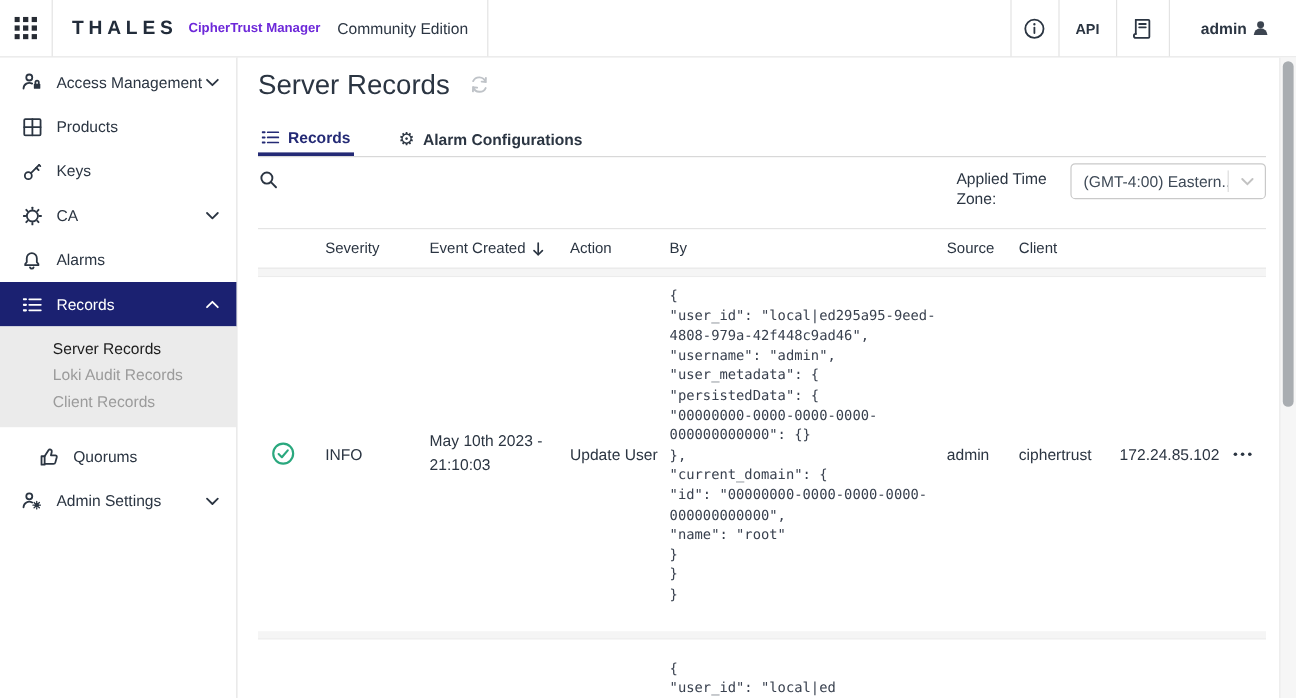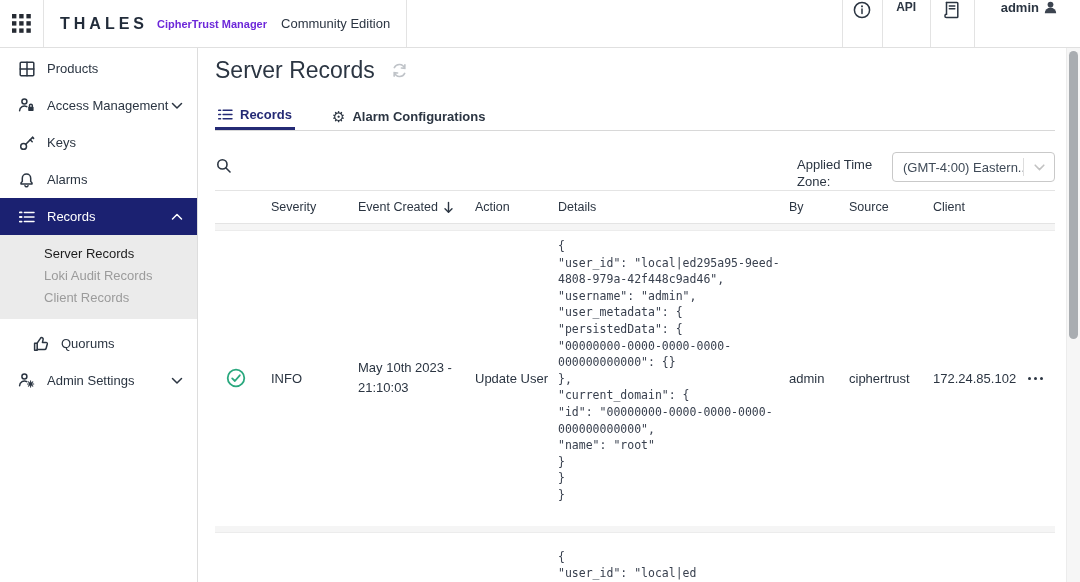--- a/index.html
+++ b/index.html
@@ -10,21 +10,21 @@
   
   .topbar { position:absolute; left:0; top:0; right:0; height:48px; background:#fff;
     border-bottom:1px solid #e0e0e0; display:flex; align-items:stretch; }
   .waffle { width:44px; display:flex; align-items:center; justify-content:center;
     border-right:1px solid #e3e3e3; cursor:pointer; }
   .brand { display:flex; align-items:center; padding:0 16px; border-right:1px solid #e3e3e3; }
   .thales { font-weight:800; font-size:16px; letter-spacing:4px; color:#222c3a; }
   .product { font-weight:700; font-size:11px; margin-left:9px; color:#6d28d9; }
   .edition { font-size:13px; margin-left:14px; color:#2b3542; }
   .topbar-right { margin-left:auto; display:flex; align-items:stretch; }
-  .top-cell { display:flex; justify-content:center;
+  .top-cell { display:flex; align-items:center; justify-content:center;
     border-left:1px solid #e3e3e3; cursor:pointer; }
   .top-cell.info-cell { width:40px; }
   .top-cell.api-cell { width:48px; font-size:12px; font-weight:600; }
   .top-cell.docs-cell { width:44px; }
   .top-cell.user-cell { padding:0 22px 0 26px; font-size:13px; font-weight:600; }
   .user-cell svg { margin-left:4px; }
 
   
   .sidebar { position:absolute; left:0; top:48px; bottom:0; width:198px; background:#fff;
     border-right:1px solid #ddd; padding-top:2px; }
@@ -45,21 +45,21 @@
   .title-row h1 { font-size:23px; font-weight:500; color:#2b3542; }
   .refresh { margin-left:16px; cursor:pointer; display:flex; }
 
   .tabs { position:absolute; left:17px; right:25px; top:54px; height:29px;
     border-bottom:1px solid #d8d8d8; display:flex; gap:34px; }
   .tab { display:flex; align-items:center; gap:7px; font-size:13px; font-weight:600;
     padding:0 3px; cursor:pointer; color:#2b3542; }
   .tab.active { color:#242a75; border-bottom:3px solid #242a75; }
   .gear-glyph { font-size:15px; line-height:1; }
 
-  .filter-row { position:absolute; left:17px; right:25px; top:84px; height:57px;margin-top:16px; }
+  .filter-row { position:absolute; left:17px; right:25px; top:84px; height:57px; }
   .search-btn { position:absolute; left:1px; top:10px; cursor:pointer; }
   .tz-wrap { position:absolute; right:0; top:4px; display:flex; align-items:flex-start; }
   .tz-label { width:82px; font-size:13px; line-height:17px; padding-top:4px; color:#2b3542; }
   .tz-select { width:163px; height:30px; margin-left:13px; border:1px solid #c9c9c9;
     border-radius:4px; display:flex; align-items:center; font-size:13px; color:#3f4a57;
     background:#fff; cursor:pointer; }
   .tz-value { padding-left:10px; flex:1; white-space:nowrap; overflow:hidden; }
   .tz-div { width:1px; height:18px; background:#ddd; }
   .tz-chev { width:30px; display:flex; align-items:center; justify-content:center; }
 
@@ -142,58 +142,81 @@
           </g>
         </svg>
       </div>
     </div>
   </header>
 
   <aside class="sidebar">
 
     <div class="side-item">
       <span class="icn">
-        <svg class="stroke" width="16" height="16" viewBox="0 0 16 16">
-          <rect x="1.2" y="1.2" width="13.6" height="13.6" rx="1"></rect>
-          <line x1="8" y1="1.2" x2="8" y2="14.8"></line>
-            <line x1="1.2" y1="8" x2="14.8" y2="8"></line>
-        </svg>
-      </span>
-      <span>Products</span>
-    </div>
-
-    <div class="side-item">
-      <span class="icn">
         <svg class="stroke" width="17" height="17" viewBox="0 0 17 17">
           <circle cx="6.4" cy="4.6" r="2.5"></circle>
           <path d="M1.6 13.8 a4.8 4.8 0 0 1 7.2 -4.1"></path>
           <rect x="10.2" y="9.8" width="5.4" height="4.2" rx="0.7" fill="#2b3542" stroke="none"></rect>
           <path d="M11.5 9.8 v-1.2 a1.4 1.4 0 0 1 2.8 0 v1.2"></path>
         </svg>
       </span>
       <span>Access Management</span>
       <span class="chev">
         <svg class="stroke" width="12" height="8" viewBox="0 0 12 8" stroke-width="1.8">
             <polyline points="1.5,1.5 6,6 10.5,1.5"></polyline>
           </svg>
       </span>
     </div>
 
     <div class="side-item">
       <span class="icn">
         <svg class="stroke" width="16" height="16" viewBox="0 0 16 16">
+          <rect x="1.2" y="1.2" width="13.6" height="13.6" rx="1"></rect>
+          <line x1="8" y1="1.2" x2="8" y2="14.8"></line>
+            <line x1="1.2" y1="8" x2="14.8" y2="8"></line>
+        </svg>
+      </span>
+      <span>Products</span>
+    </div>
+
+    <div class="side-item">
+      <span class="icn">
+        <svg class="stroke" width="16" height="16" viewBox="0 0 16 16">
           <circle cx="4.6" cy="11.4" r="2.9"></circle>
           <line x1="6.8" y1="9.2" x2="13.6" y2="2.4"></line>
           <line x1="11.2" y1="4.8" x2="13.2" y2="6.8"></line>
           <line x1="13.6" y1="2.4" x2="14.6" y2="3.4"></line>
         </svg>
       </span>
       <span>Keys</span>
     </div>
 
+    <div class="side-item">
+      <span class="icn">
+        <svg class="stroke" width="16" height="16" viewBox="0 0 16 16">
+          <circle cx="8" cy="8" r="4.6"></circle>
+          <g stroke-width="1.6">
+            <line x1="8" y1="0.8" x2="8" y2="2.2"></line>
+              <line x1="8" y1="13.8" x2="8" y2="15.2"></line>
+            <line x1="0.8" y1="8" x2="2.2" y2="8"></line>
+              <line x1="13.8" y1="8" x2="15.2" y2="8"></line>
+            <line x1="2.9" y1="2.9" x2="3.9" y2="3.9"></line>
+              <line x1="12.1" y1="12.1" x2="13.1" y2="13.1"></line>
+            <line x1="13.1" y1="2.9" x2="12.1" y2="3.9"></line>
+              <line x1="3.9" y1="12.1" x2="2.9" y2="13.1"></line>
+          </g>
+        </svg>
+      </span>
+      <span>CA</span>
+      <span class="chev">
+        <svg class="stroke" width="12" height="8" viewBox="0 0 12 8" stroke-width="1.8">
+            <polyline points="1.5,1.5 6,6 10.5,1.5"></polyline>
+          </svg>
+      </span>
+    </div>
 
     <div class="side-item">
       <span class="icn">
         <svg class="stroke" width="15" height="16" viewBox="0 0 15 16">
           <path d="M2 12 h11 v-1 l-1.3-1.6 v-3.2 a4.2 4.2 0 0 0 -8.4 0 v3.2 L2 11 z"></path>
           <path d="M6 13.8 a1.6 1.6 0 0 0 3 0"></path>
         </svg>
       </span>
       <span>Alarms</span>
     </div>
@@ -322,23 +345,20 @@
           </div>
         <div class="hcell">
           <span>Event Created</span>
           <svg width="11" height="13" viewBox="0 0 11 13" fill="none" stroke="#2b3542" stroke-width="1.4" stroke-linecap="round" stroke-linejoin="round">
             <line x1="5.5" y1="1.5" x2="5.5" y2="11"></line>
               <polyline points="2,7.8 5.5,11.3 9,7.8"></polyline>
           </svg>
         </div>
         <div class="hcell">
             <span>Action</span>
-          </div>
-        <div class="hcell">
-            <span>Details</span>
           </div>
         <div class="hcell">
             <span>By</span>
           </div>
         <div class="hcell">
             <span>Source</span>
           </div>
         <div class="hcell">
             <span>Client</span>
           </div>

